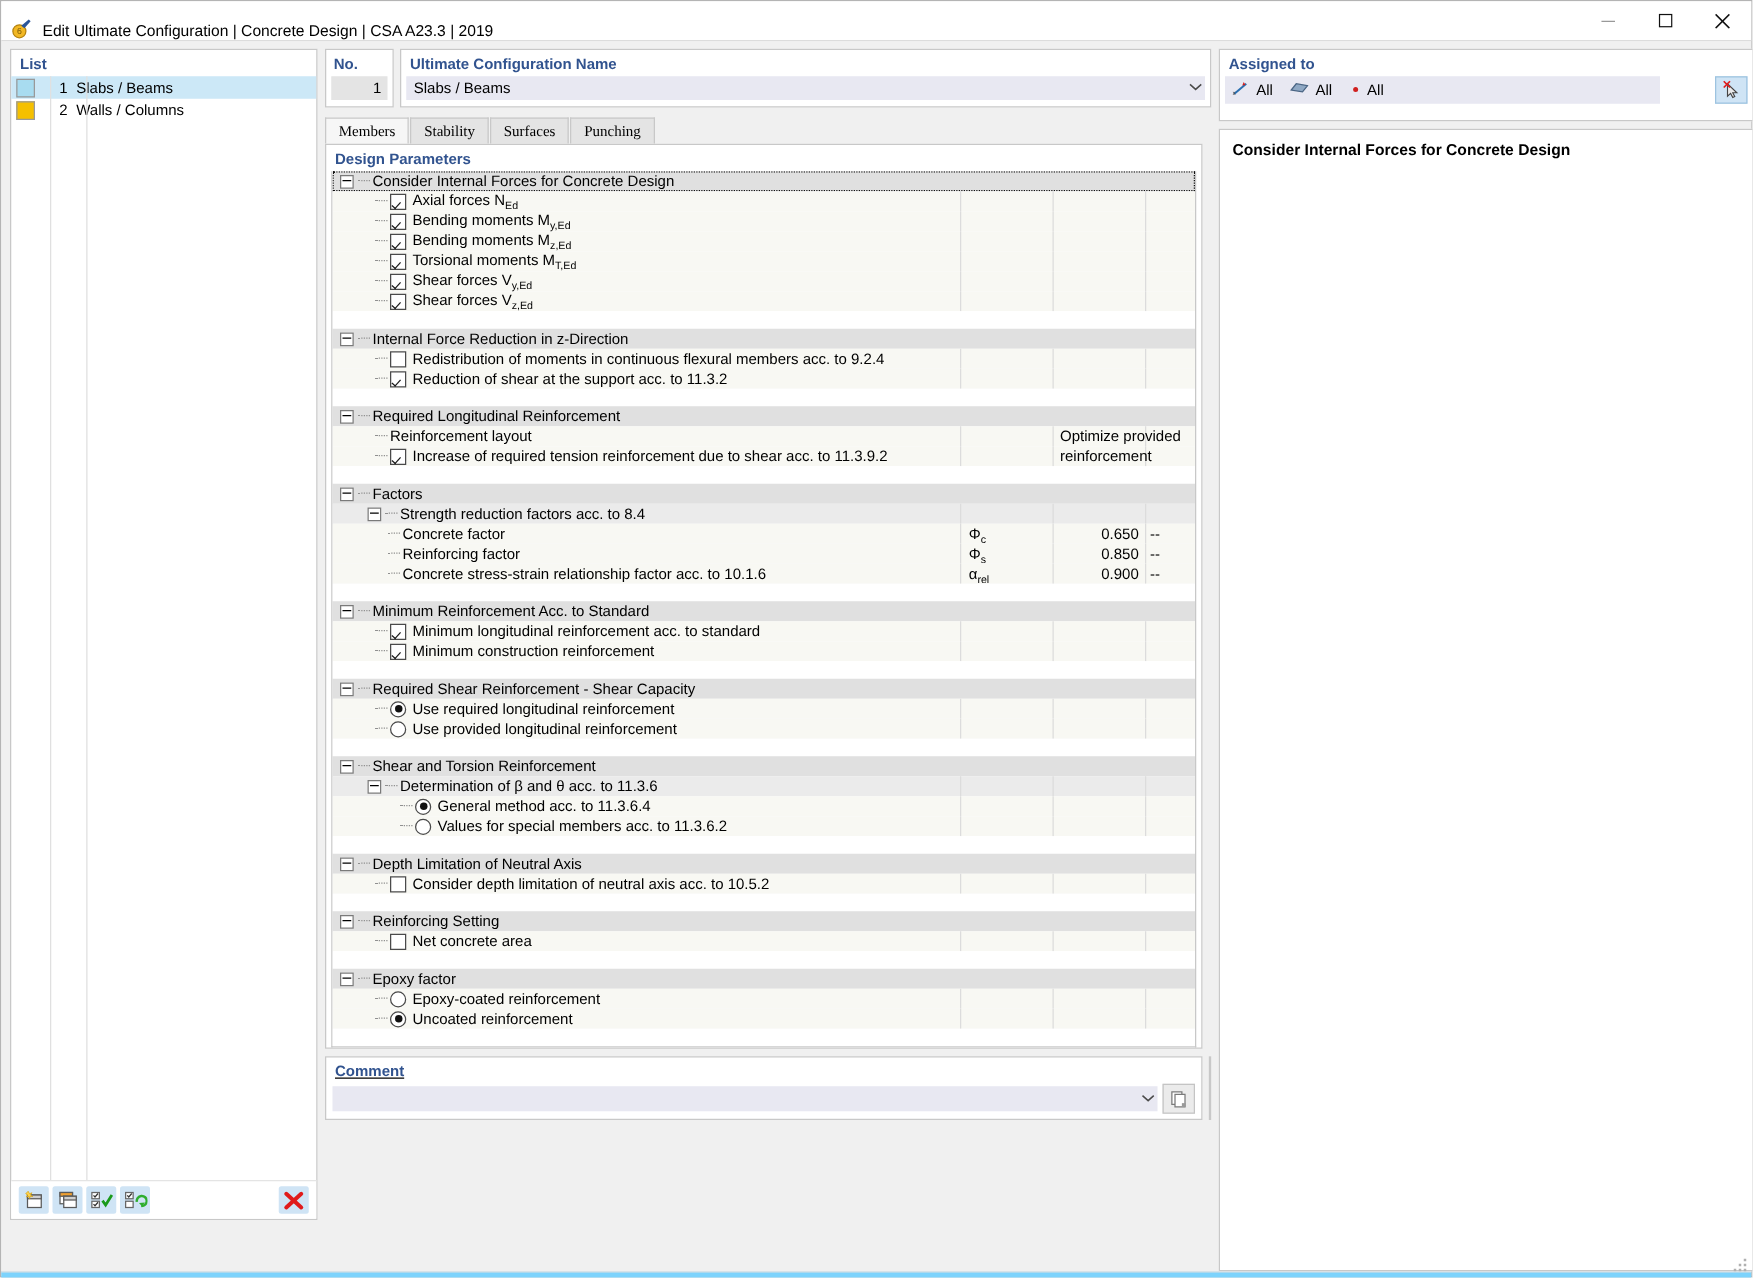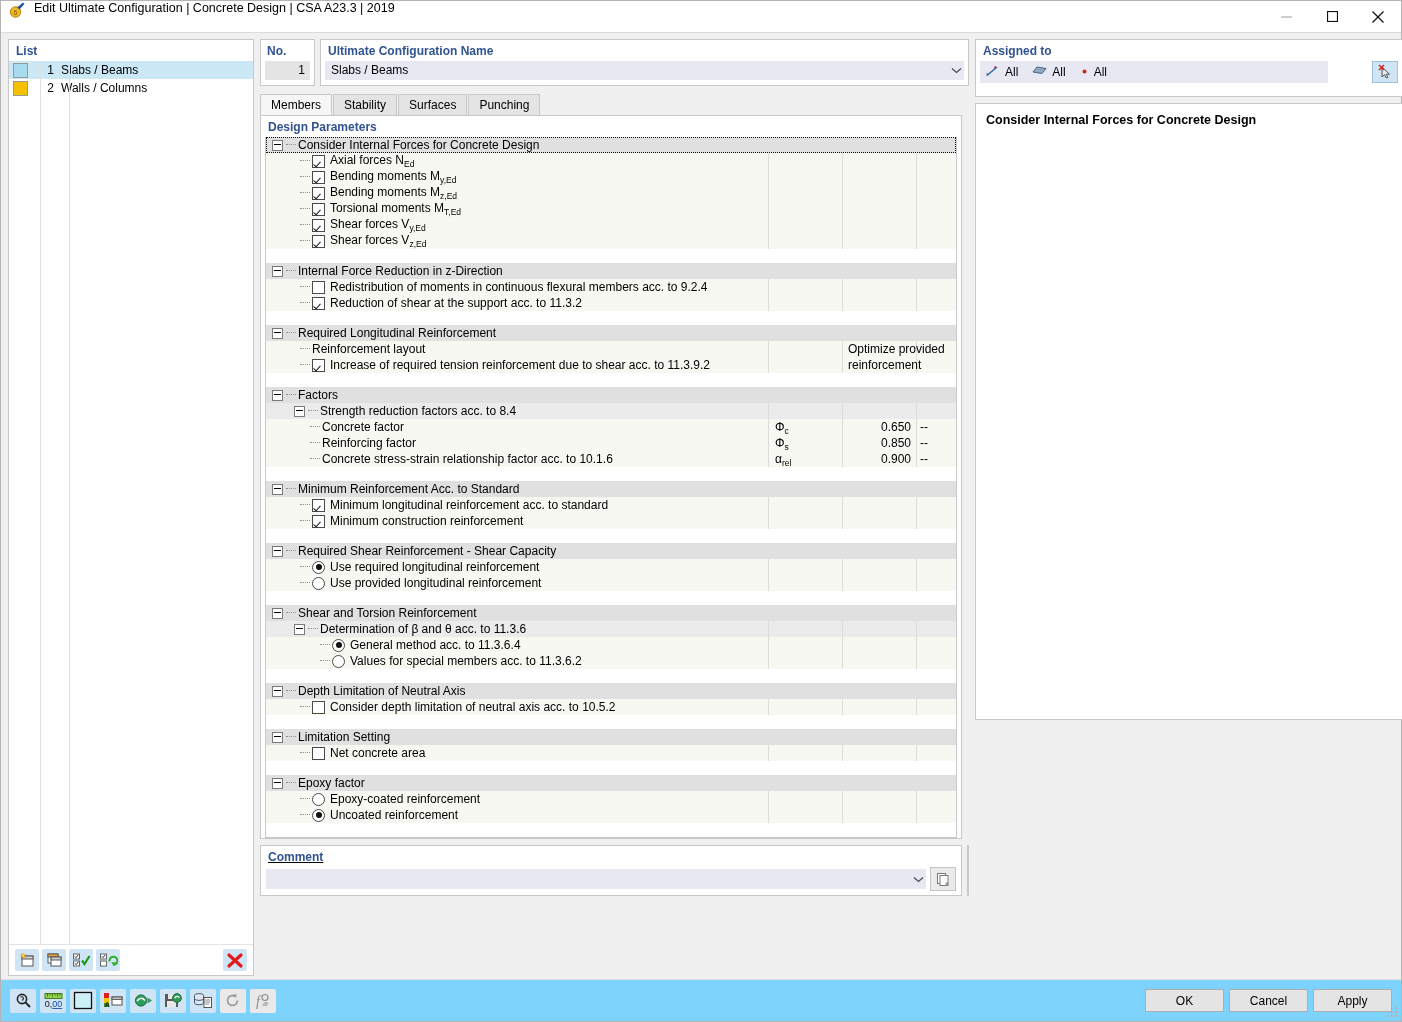--- a/index.html
+++ b/index.html
@@ -18,21 +18,21 @@
   .window {
     position: absolute; inset: 0;
     background: #f0f0f0;
     border: 1px solid #b4b4b4;
     box-sizing: border-box;
     display: flex; flex-direction: column;
   }
   .titlebar {
     height: 31px; min-height: 31px;
     background: #ffffff;
-    display: flex; align-items: flex-start;
+    display: flex; align-items: flex-end;
     border-bottom: 1px solid #dcdcdc;
   }
   .title-icon {
     width: 18px; height: 18px; margin-left: 7px; margin-right: 8px;
     position: relative;
   }
   .title-text {
     font-size: 12.5px; color: #000; flex: 1;
   }
   .win-btns { display: flex; height: 31px; }
@@ -121,20 +121,21 @@
   }
   .name-value span.txt { flex: 1; }
   .chevron {
     width: 16px; text-align: center; color: #555; font-size: 10px;
   }
 
   
   .tabs {
     display: flex; margin-top: 8px; align-items: center;
     height: 21px;
+    font-family: Liberation Serif, serif;
   }
   .tab {
     padding: 3px 10px 3px 10px; font-size: 12px;
     background: #e4e4e4; border: 1px solid #c8c8c8;
     border-bottom: none; margin-right: 1px;
     box-sizing: border-box; height: 21px; line-height: 14px;
   }
   .tab.active { background: #f6f6f6; }
 
   .tab-body {
@@ -236,21 +237,21 @@
     border: 1px solid #c4c4c4; display: flex; align-items: center; justify-content: center;
   }
   .comment-side {
     flex: 1; background: #fff; border: 1px solid #c8c8c8;
   }
 
   
   .right-col {
     width: 428px; min-width: 428px;
     display: flex; flex-direction: column; gap: 6px;
-    height: 681px;
+    height: 978px;
   }
   .assigned-box {
     background: #fff; border: 1px solid #c8c8c8; box-sizing: border-box;
     height: 58px;
   }
   .assigned-row {
     display: flex; align-items: center; margin: 0 4px;
     height: 22px;
     gap: 44px;
   }
@@ -754,21 +755,21 @@
                   <span class="dashline"></span>
                   <span class="cb"></span>
                   <span>Consider depth limitation of neutral axis acc. to 10.5.2</span>
                 </span>
               </div>
               <div class="trow blank"></div>
               <div class="trow group">
                 <span class="label" style="padding-left:6px">
                   <span class="expander"></span>
                   <span class="dashline"></span>
-                  <span class="grp-title">Limitation Setting</span>
+                  <span class="grp-title">Reinforcing Setting</span>
                 </span>
               </div>
               <div class="trow item">
                 <span class="cellcols">
                   <span class="vline" style="left:502px"></span>
                   <span class="vline" style="left:576px"></span>
                   <span class="vline" style="left:650px"></span>
                 </span>
                 <span class="label" style="padding-left:34px">
                   <span class="dashline"></span>

